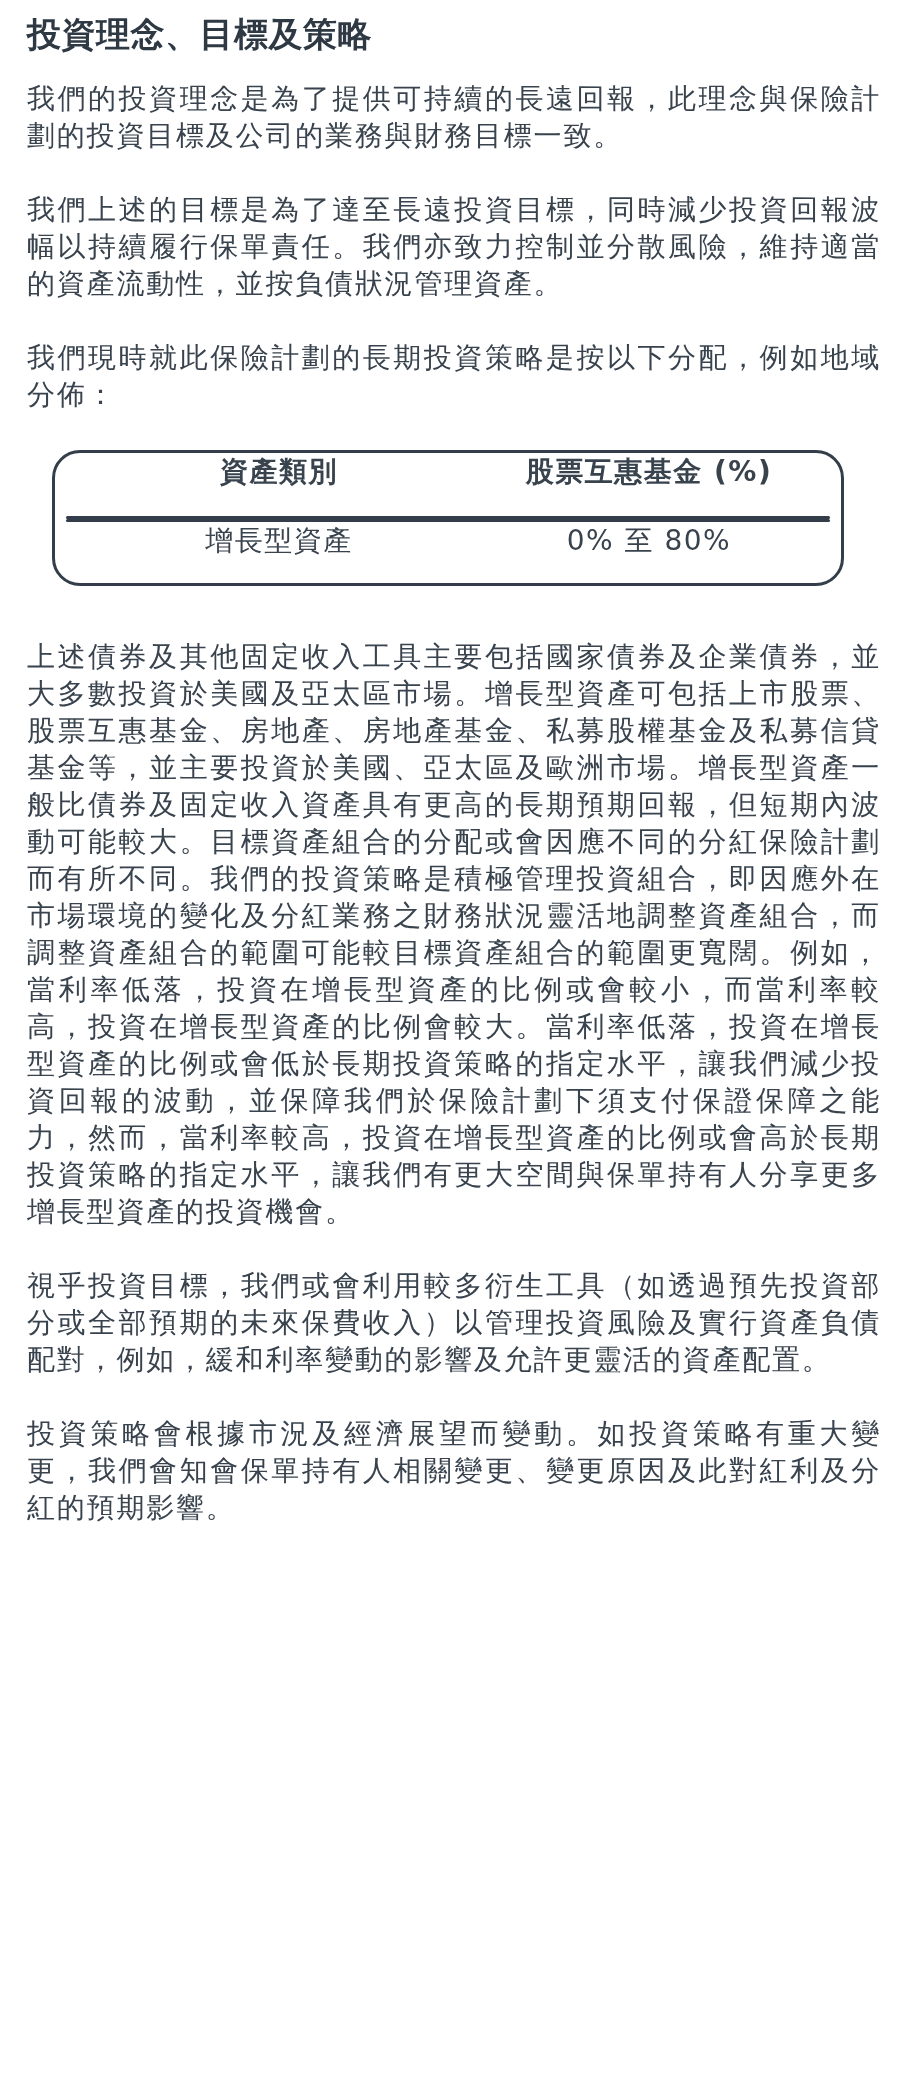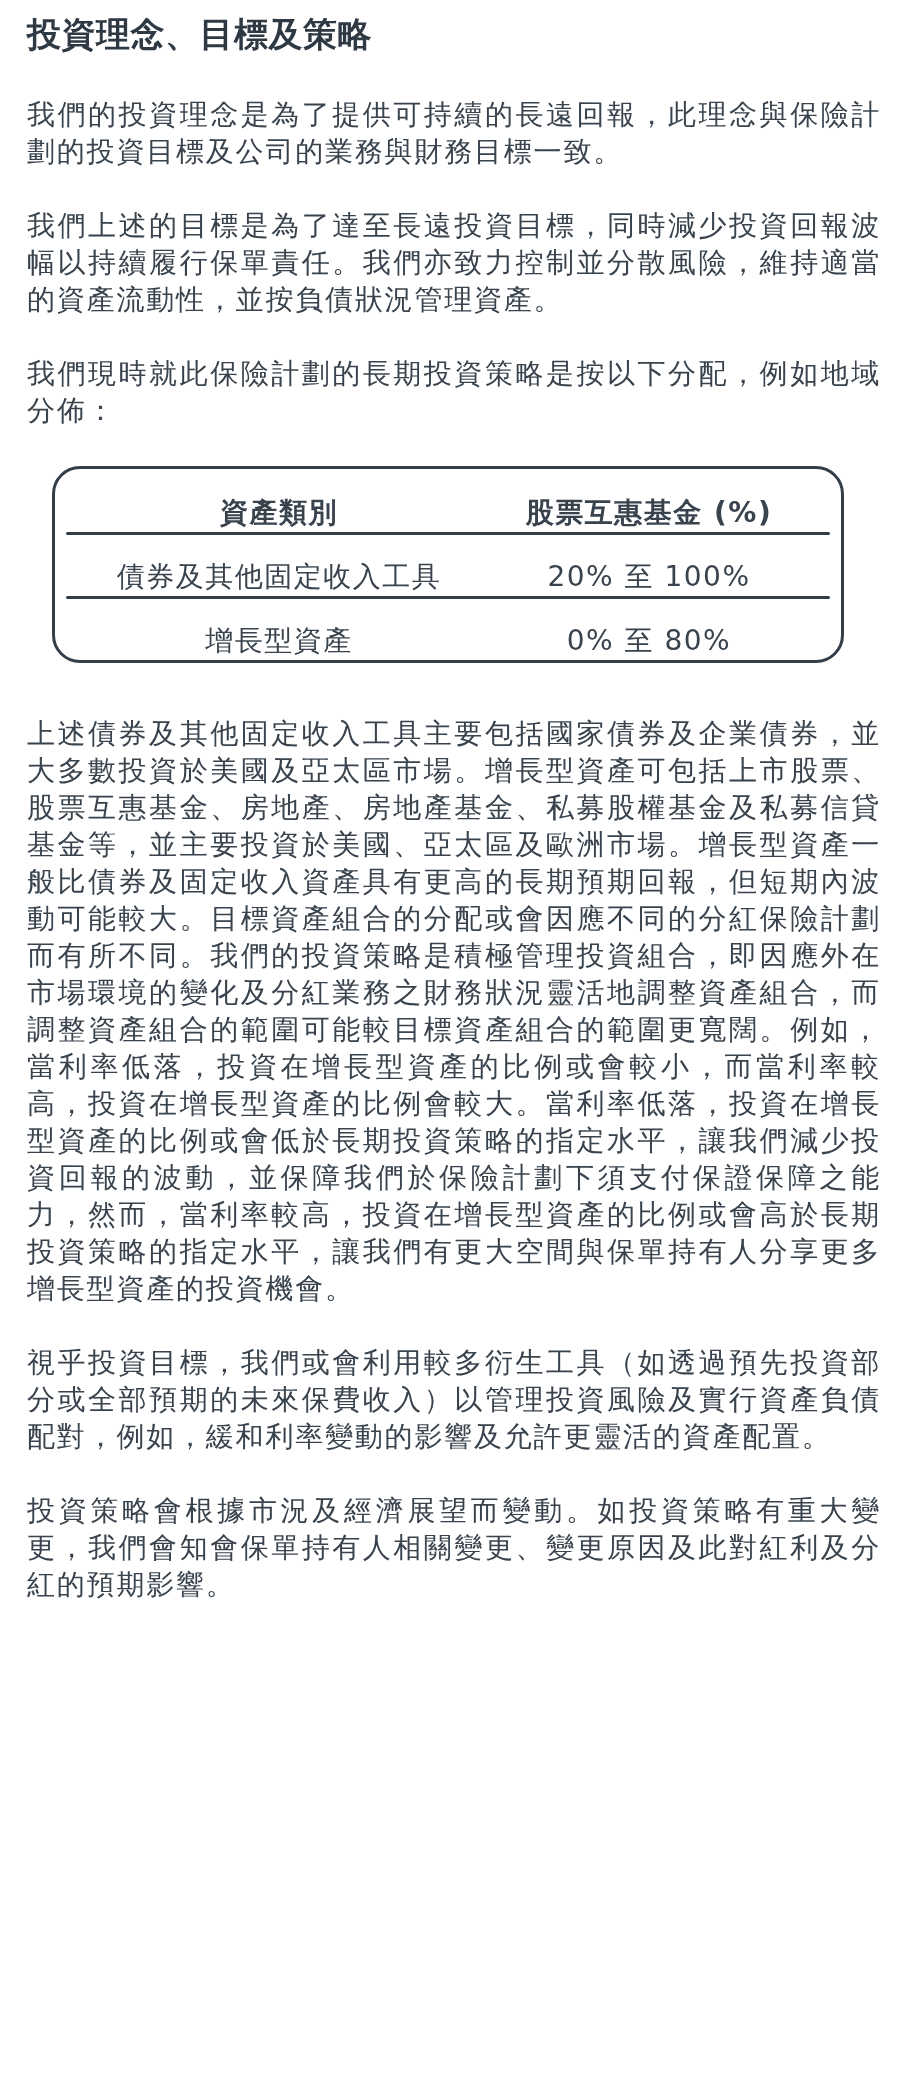--- a/index.html
+++ b/index.html
@@ -15,21 +15,21 @@
     background: #ffffff;
     font-family: "DejaVu Sans", sans-serif;
     color: #39434e;
   }
   .title {
     font-size: 34px;
     line-height: 44px;
     font-weight: 700;
     letter-spacing: 0.5px;
     color: #2e3944;
-    margin: 0 0 40px 0;
+    margin: 0 0 24px 0;
   }
   .para {
     font-size: 28px;
     line-height: 37px;
     letter-spacing: 1.8px;
     margin: 0 12px 37px 0;
     text-align: justify;
     word-break: break-all;
   }
   .amix-table {
@@ -37,21 +37,21 @@
     box-sizing: border-box;
     margin: 7px 0 52px 25px;
     border: 3px solid #333e4a;
     border-radius: 28px;
     font-size: 28px;
     letter-spacing: 1.5px;
     background: #ffffff;
   }
   .t-row {
     display: flex;
-    align-items: flex-end;
+    align-items: flex-start;
     height: 61px;
   }
   .t-row.t-head {
     height: 63px;
     font-weight: 700;
   }
   .t-cell-1 {
     width: 57%;
     text-align: center;
   }
@@ -79,24 +79,20 @@
   <p class="para">我們上述的目標是為了達至長遠投資目標，同時減少投資回報波幅以持續履行保單責任。我們亦致力控制並分散風險，維持適當的資產流動性，並按負債狀況管理資產。</p>
 
   <p class="para">我們現時就此保險計劃的長期投資策略是按以下分配，例如地域分佈：</p>
 
   <div class="amix-table">
     <div class="t-row t-head">
       <div class="t-cell-1">資產類別</div>
       <div class="t-cell-2">股票互惠基金 (%)</div>
     </div>
     <div class="t-divider"></div>
-    <div class="t-row">
-      <div class="t-cell-1">債券及其他固定收入工具</div>
-      <div class="t-cell-2">20% 至 100%</div>
-    </div>
     <div class="t-divider"></div>
     <div class="t-row">
       <div class="t-cell-1">增長型資產</div>
       <div class="t-cell-2">0% 至 80%</div>
     </div>
   </div>
 
   <p class="para">上述債券及其他固定收入工具主要包括國家債券及企業債券，並大多數投資於美國及亞太區市場。增長型資產可包括上市股票、股票互惠基金、房地產、房地產基金、私募股權基金及私募信貸基金等，並主要投資於美國、亞太區及歐洲市場。增長型資產一般比債券及固定收入資產具有更高的長期預期回報，但短期內波動可能較大。目標資產組合的分配或會因應不同的分紅保險計劃而有所不同。我們的投資策略是積極管理投資組合，即因應外在市場環境的變化及分紅業務之財務狀況靈活地調整資產組合，而調整資產組合的範圍可能較目標資產組合的範圍更寬闊。例如，當利率低落，投資在增長型資產的比例或會較小，而當利率較高，投資在增長型資產的比例會較大。當利率低落，投資在增長型資產的比例或會低於長期投資策略的指定水平，讓我們減少投資回報的波動，並保障我們於保險計劃下須支付保證保障之能力，然而，當利率較高，投資在增長型資產的比例或會高於長期投資策略的指定水平，讓我們有更大空間與保單持有人分享更多增長型資產的投資機會。</p>
 
   <p class="para">視乎投資目標，我們或會利用較多衍生工具（如透過預先投資部分或全部預期的未來保費收入）以管理投資風險及實行資產負債配對，例如，緩和利率變動的影響及允許更靈活的資產配置。</p>

